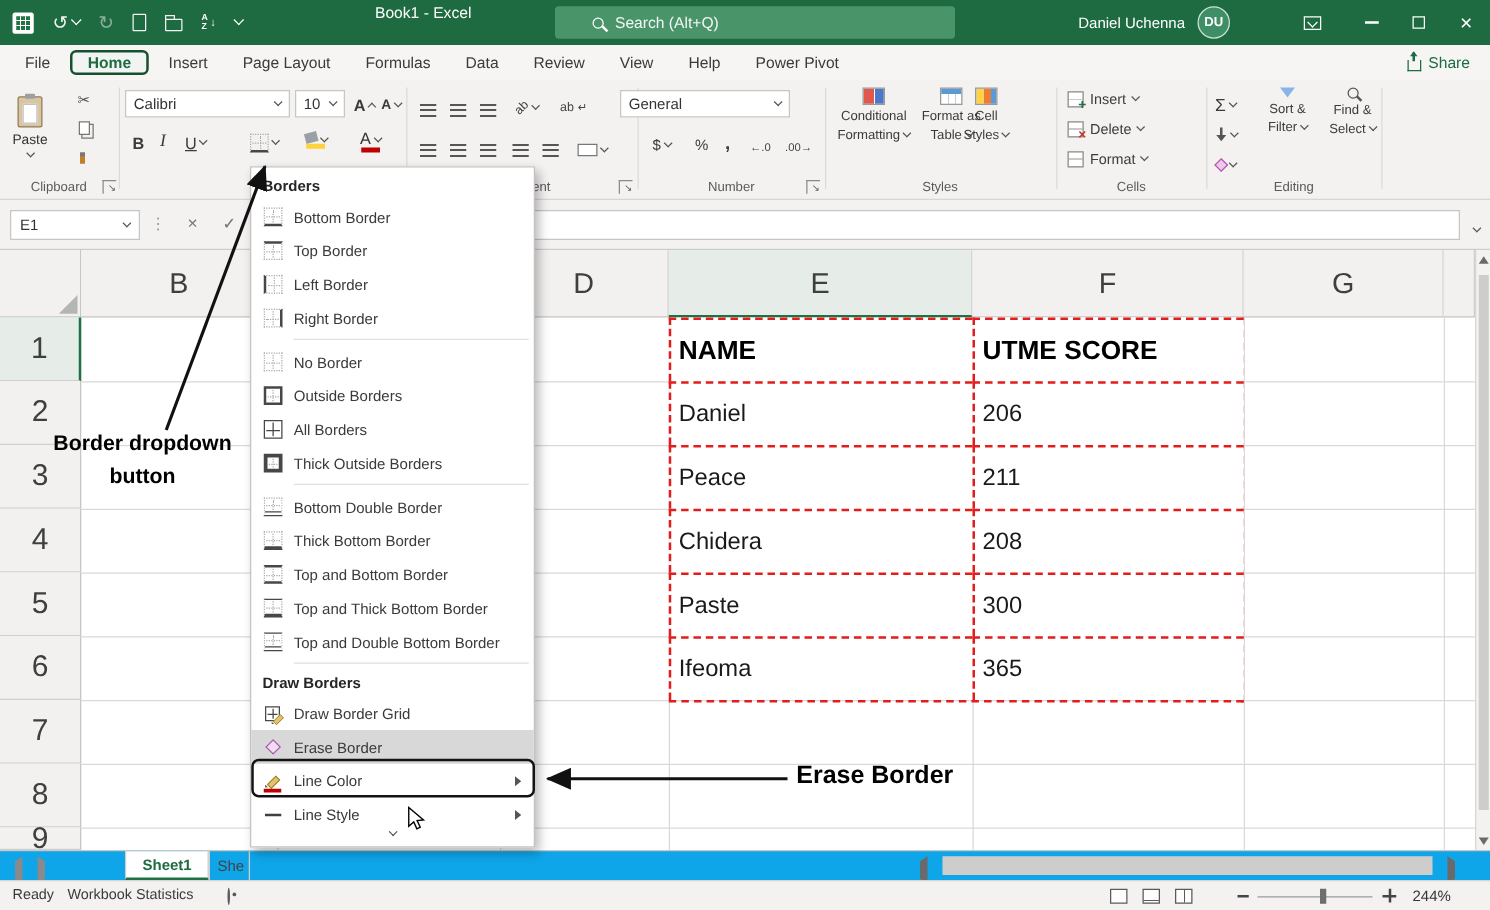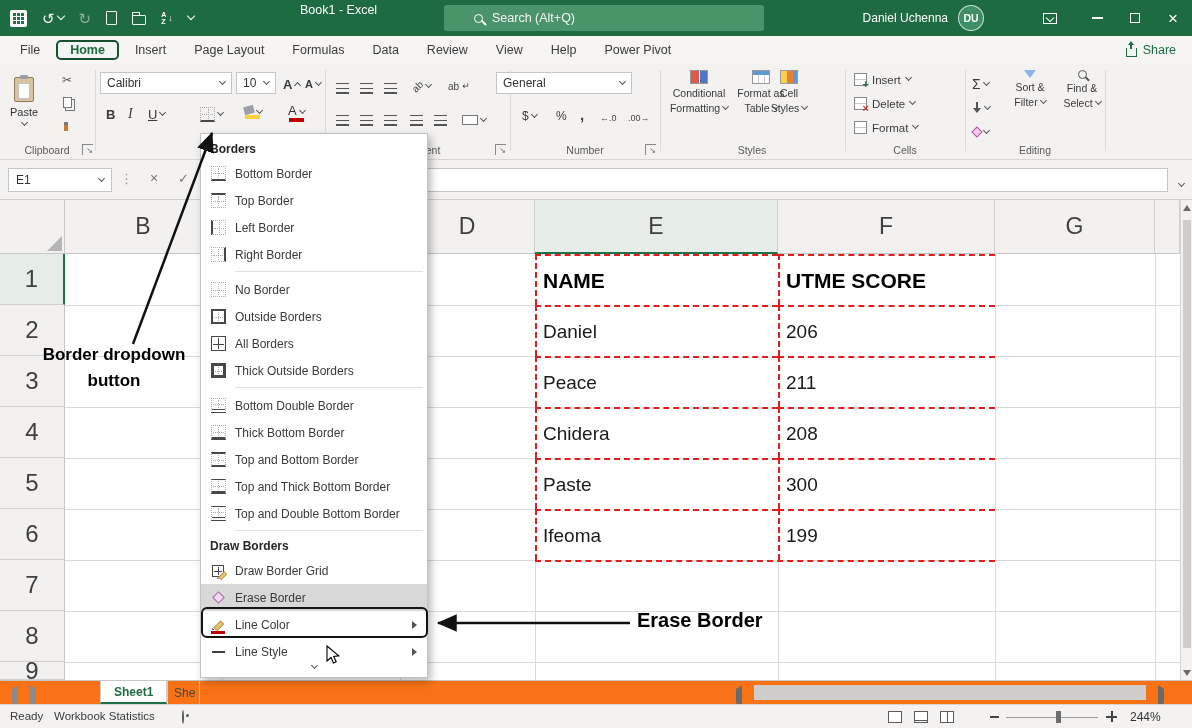--- a/index.html
+++ b/index.html
@@ -131,21 +131,21 @@
   .dc { border-left:2px dashed #e11d1d; border-top:2px dashed #e11d1d; background:#fff; display:flex; align-items:center; padding-left:6px; font-size:19px; color:#1a1a1a; }
   .dc.hd { font-weight:700; font-size:21px; color:#000; }
 
   
   .vscroll { position:absolute; left:1180px; top:200px; width:12px; height:480px; background:#f3f2f1; border-left:1px solid #d8d6d4; }
   .tri-up { width:0; height:0; border-left:4px solid transparent; border-right:4px solid transparent; border-bottom:6px solid #6a6a6a; margin:5px auto 0; }
   .tri-dn { width:0; height:0; border-left:4px solid transparent; border-right:4px solid transparent; border-top:6px solid #6a6a6a; margin:5px auto 0; }
   .vthumb { position:absolute; left:2px; top:20px; width:8px; height:428px; background:#cfcdcb; }
 
   
-  .sheetbar { position:absolute; left:0; top:680px; width:1192px; height:24px; background:#f97316; border-top:1px solid #c9c7c5; font-size:12px; }
+  .sheetbar { position:absolute; left:0; top:680px; width:1192px; height:24px; background:#0ea5e9; border-top:1px solid #c9c7c5; font-size:12px; }
   .tri-l { width:0; height:0; border-top:4px solid transparent; border-bottom:4px solid transparent; border-right:6px solid #8a8a8a; }
   .tri-r { width:0; height:0; border-top:4px solid transparent; border-bottom:4px solid transparent; border-left:6px solid #6a6a6a; }
   .snav { position:absolute; top:8px; }
   .stab { position:absolute; top:0; height:23px; display:flex; align-items:center; padding:0 13px; border-right:1px solid #d0cecd; border-left:1px solid #d0cecd; color:#444; }
   .stab.active { background:#fff; color:#1e6b41; font-weight:700; border-bottom:2px solid #1e7145; }
   .hthumb { position:absolute; top:4px; height:15px; background:#cfcdcb; }
   .hbtn { position:absolute; top:8px; }
 
   
   .statusbar { position:absolute; left:0; top:704px; width:1192px; height:24px; background:#f3f2f1; border-top:1px solid #d8d6d4; font-size:11.5px; color:#3b3b3b; }
@@ -523,21 +523,21 @@
       <div class="dc hd">UTME SCORE</div>
       <div class="dc">Daniel</div>
       <div class="dc">206</div>
       <div class="dc">Peace</div>
       <div class="dc">211</div>
       <div class="dc">Chidera</div>
       <div class="dc">208</div>
       <div class="dc">Paste</div>
       <div class="dc">300</div>
       <div class="dc">Ifeoma</div>
-      <div class="dc">199</div>
+      <div class="dc">365</div>
     </div>
   </div>
 
   <div class="vscroll">
     <div class="tri-up"></div>
     <div class="vthumb"></div>
     <div class="tri-dn" style="position:absolute;left:2px;bottom:4px"></div>
   </div>
 
   <div class="sheetbar">

